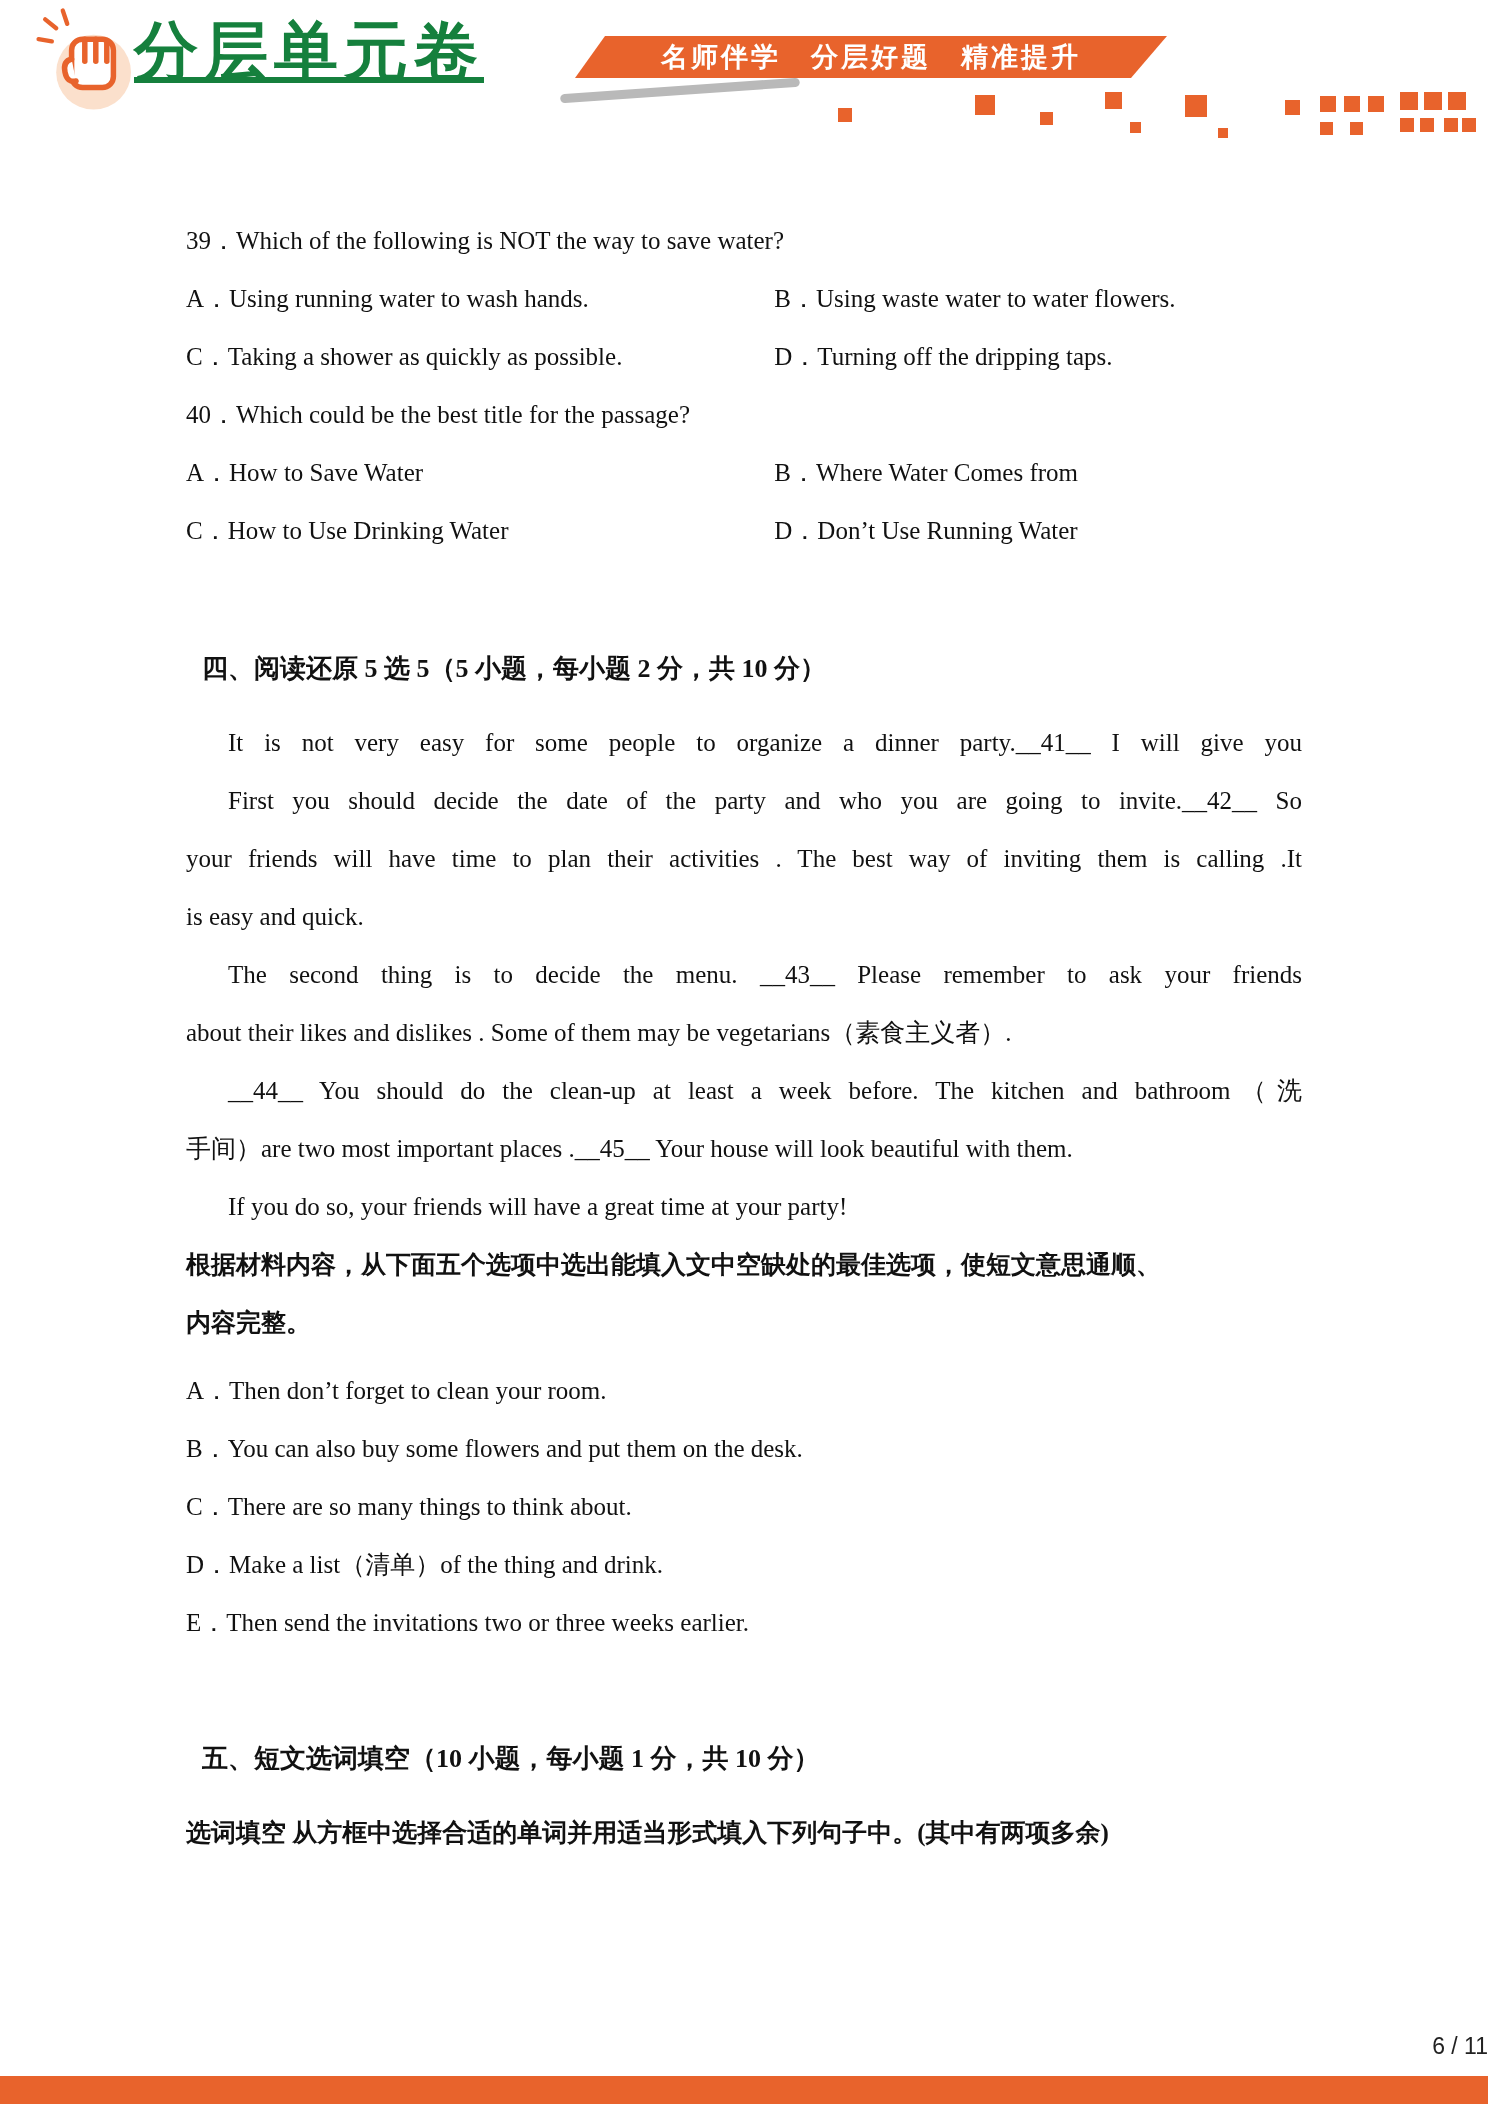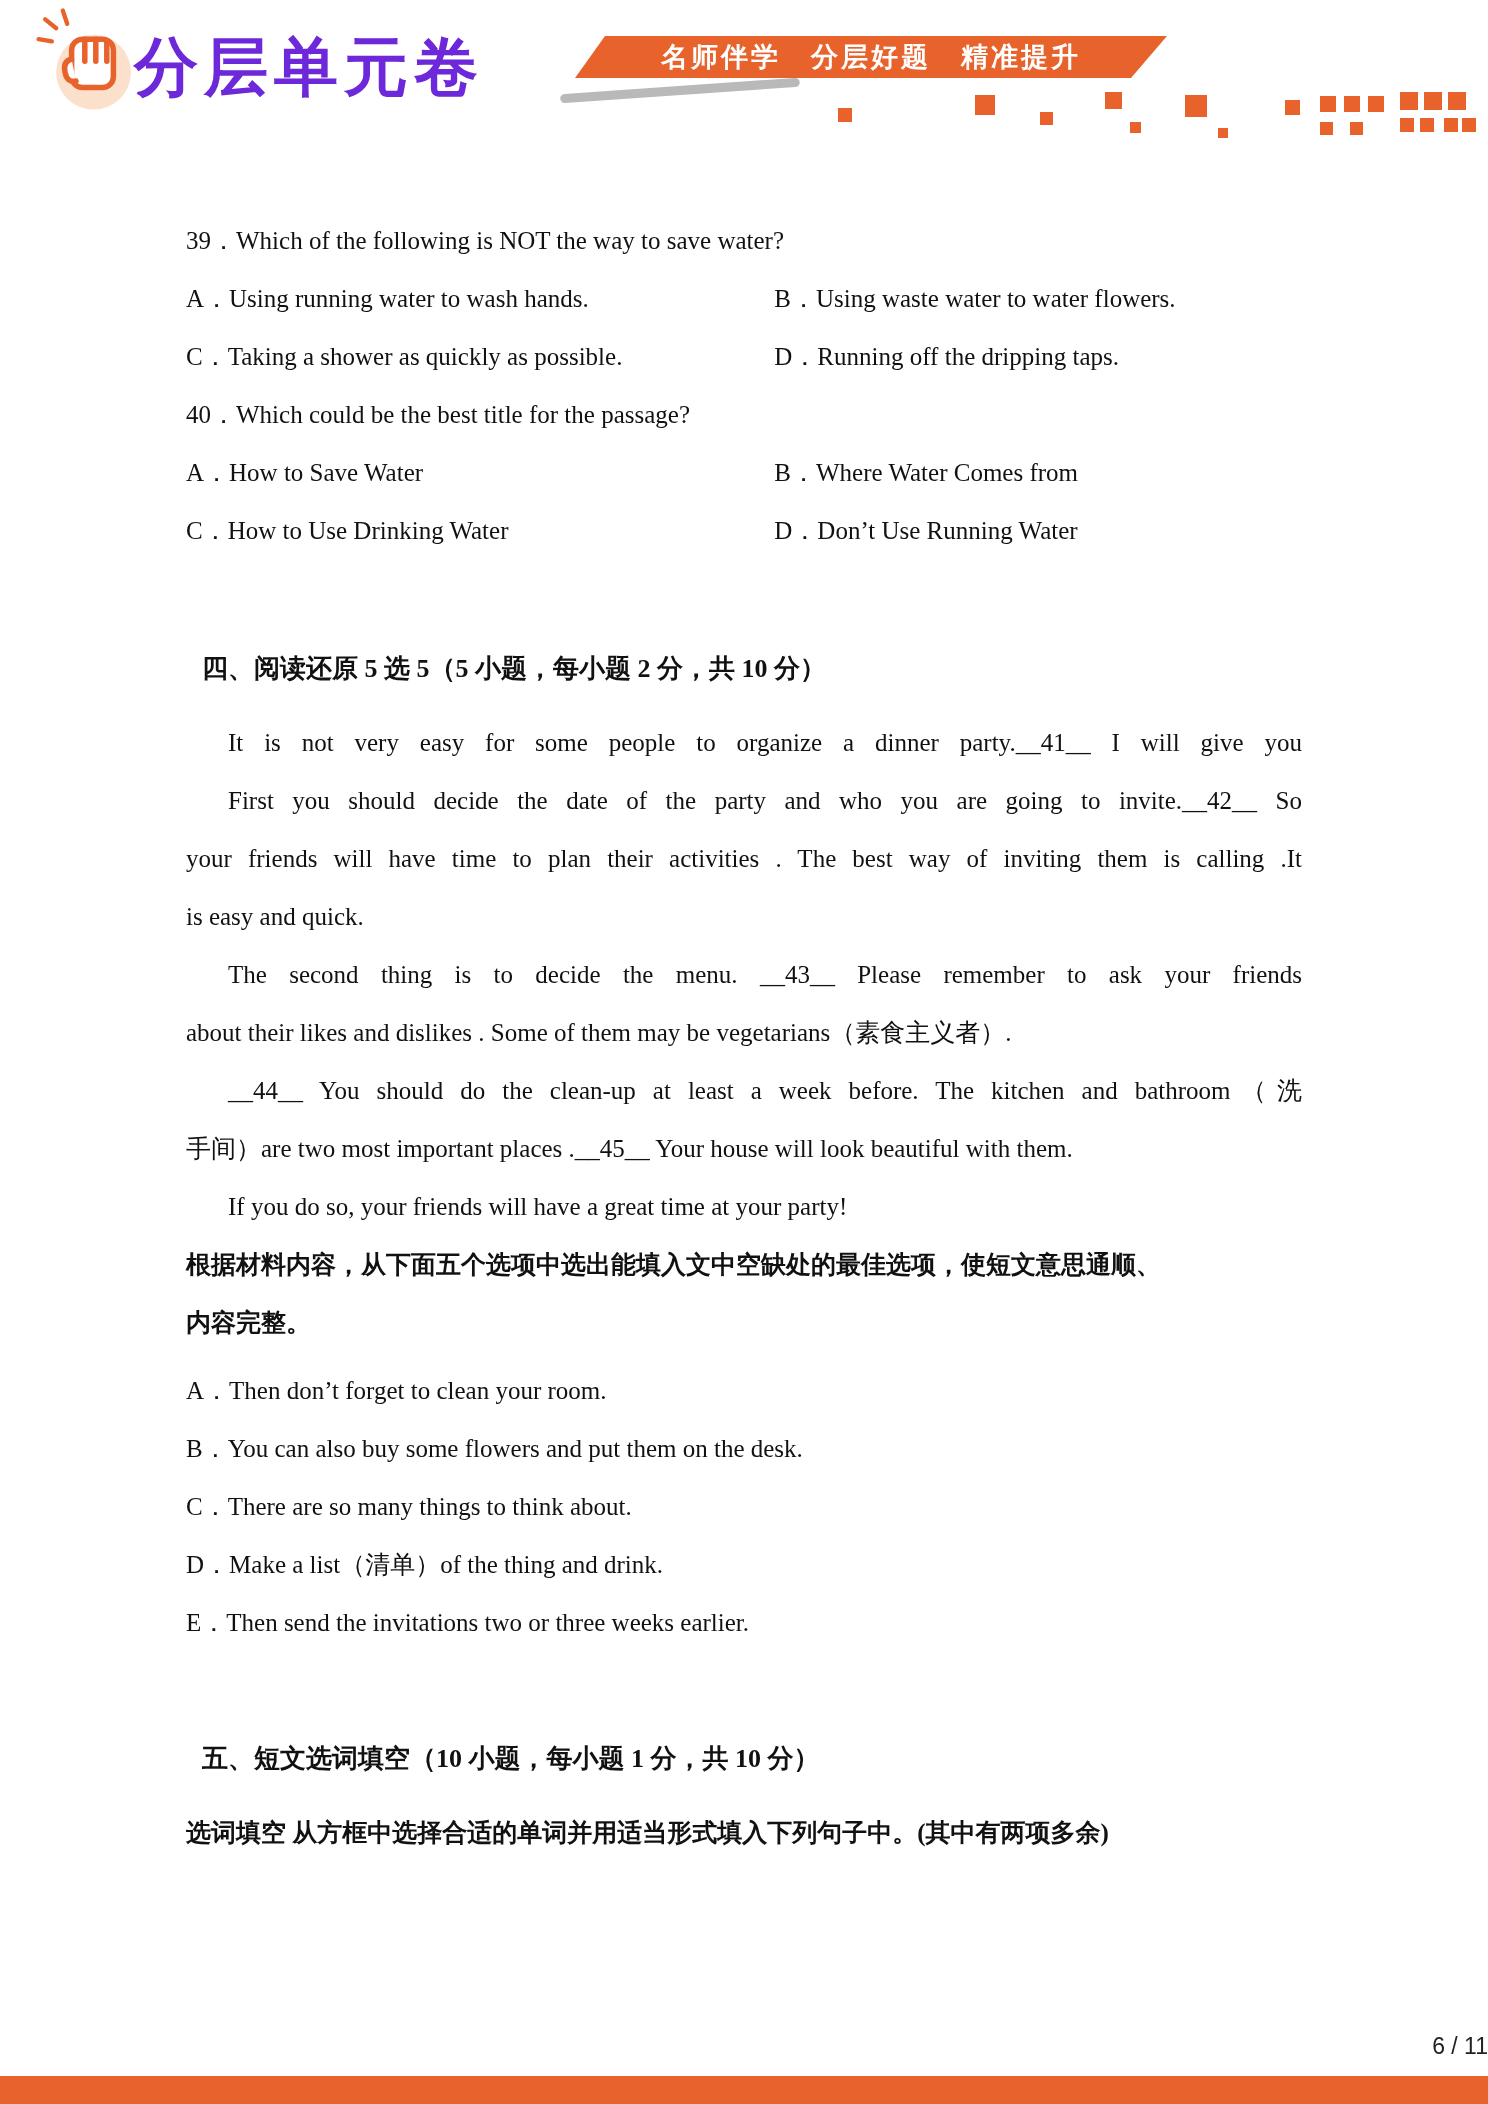--- a/index.html
+++ b/index.html
@@ -6,24 +6,25 @@
   .page {
     position:relative; width:1488px; height:2104px; margin:0 auto;
     background:#ffffff; overflow:hidden; color:#111;
     font-family:"Liberation Serif","DejaVu Serif",serif;
   }
 
   
   .header { position:relative; height:150px; }
   .fist { position:absolute; left:28px; top:4px; width:118px; height:110px; }
   .logo-title {
-    position:absolute; left:134px; top:24px;
+    position:absolute; left:134px; top:8px;
     font-family:"Liberation Sans","DejaVu Sans",sans-serif;
-    font-size:64px; font-weight:900; letter-spacing:6px; color:#6d28d9;
+    font-size:64px; font-weight:900; letter-spacing:6px; color:#15803d;
     white-space:nowrap;
+    text-decoration:underline;
   }
   .ribbon-shadow {
     position:absolute; left:560px; top:86px; width:240px; height:9px;
     background:#b9b9b9; border-radius:5px; transform:rotate(-4deg);
   }
   .ribbon {
     position:absolute; left:575px; top:36px; width:592px; height:42px;
     background:#e8632c;
     clip-path:polygon(30px 0, 100% 0, calc(100% - 36px) 100%, 0 100%);
     display:flex; align-items:center; justify-content:center;
@@ -113,21 +114,21 @@
 
   <div class="content">
 
     <div class="line mt-first">39．Which of the following is NOT the way to save water?</div>
     <div class="optrow">
       <span class="col-a">A．Using running water to wash hands.</span>
       <span class="col-b">B．Using waste water to water flowers.</span>
     </div>
     <div class="optrow">
       <span class="col-a">C．Taking a shower as quickly as possible.</span>
-      <span class="col-b">D．Running off the dripping taps.</span>
+      <span class="col-b">D．Turning off the dripping taps.</span>
     </div>
 
     <div class="line">40．Which could be the best title for the passage?</div>
     <div class="optrow">
       <span class="col-a">A．How to Save Water</span>
       <span class="col-b">B．Where Water Comes from</span>
     </div>
     <div class="optrow">
       <span class="col-a">C．How to Use Drinking Water</span>
       <span class="col-b">D．Don’t Use Running Water</span>

